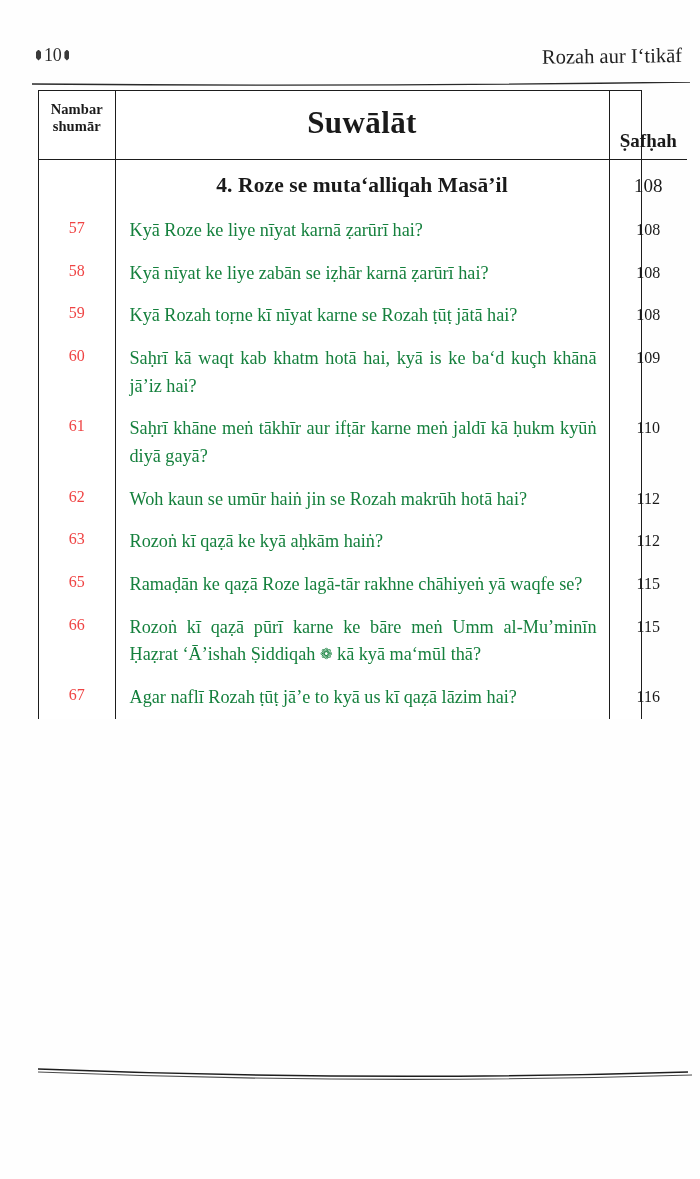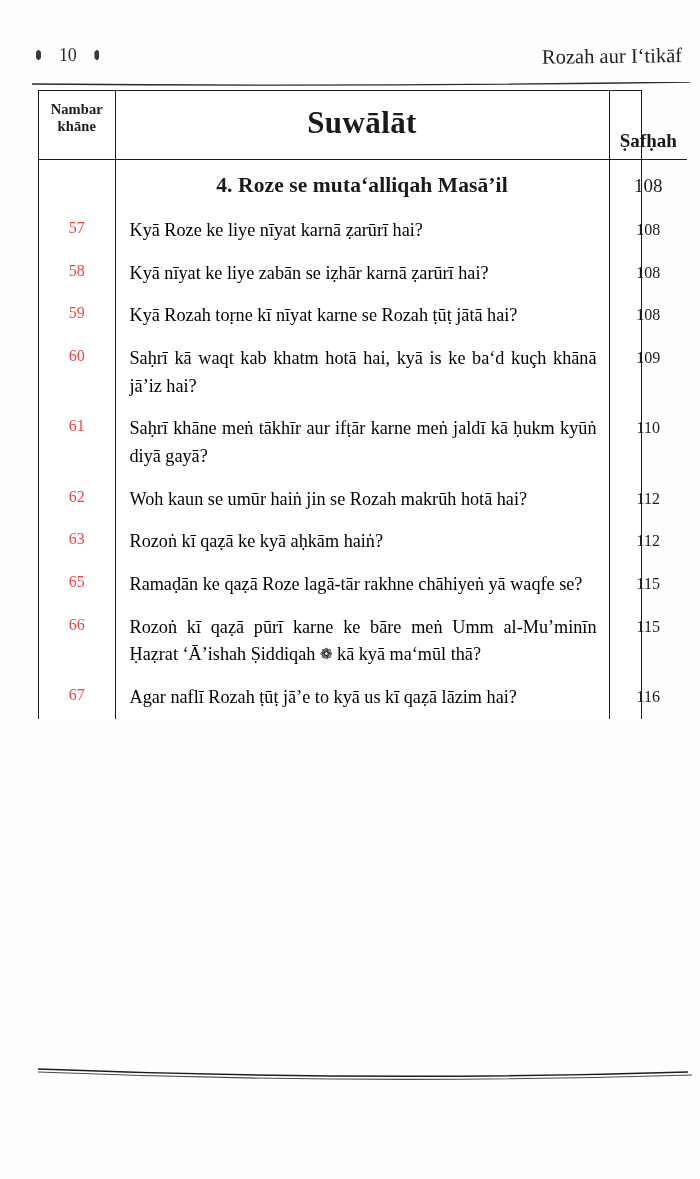--- a/index.html
+++ b/index.html
@@ -32,21 +32,21 @@
     right: 12px;
     top: 46px;
     height: 34px;
   }
   .folio {
     position: absolute;
     left: 4px;
     top: 0px;
     display: flex;
     align-items: center;
-    gap: 16px;
+    gap: 1px;
     font-size: 18px;
     font-family: "Liberation Serif", serif;
     letter-spacing: -0.3px;
     color: #2b2b2b;
     justify-content: space-between;
   }
   .folio-num {
     font-size: 18px;
     line-height: 1;
   }
@@ -178,21 +178,21 @@
     font-family: "Liberation Serif", serif;
     font-size: 16px;
     padding-top: 10px !important;
     color: #ef4444;
   }
   .cell-q {
     font-family: "Liberation Serif", serif;
     font-size: 18.2px;
     line-height: 1.52;
     padding: 8px 12px 7px 14px !important;
-    color: #000000;
+    color: #15803d;
     hyphens: none;
   }
   .cell-q.justify { text-align: justify; text-align-last: left; }
   .cell-page {
     text-align: center;
     font-family: "Liberation Serif", serif;
     font-size: 16px;
     padding-top: 12px !important;
     color: #1a1a1a;
   }
@@ -236,21 +236,21 @@
     <table class="toc-table">
       <colgroup>
         <col class="c-num">
           <col class="c-q">
           <col class="c-page">
       </colgroup>
       <thead>
         <tr class="hdr-row">
           <th class="hdr-num">
             <div>Nambar</div>
-            <div>khāne</div>
+            <div>shumār</div>
           </th>
           <th class="hdr-main">Suwālāt</th>
           <th class="hdr-page">Ṣafḥah</th>
         </tr>
       </thead>
       <tbody>
 
         <tr class="sec-row">
           <td></td>
           <td class="sec-title">4. Roze se muta‘alliqah Masā’il</td>

